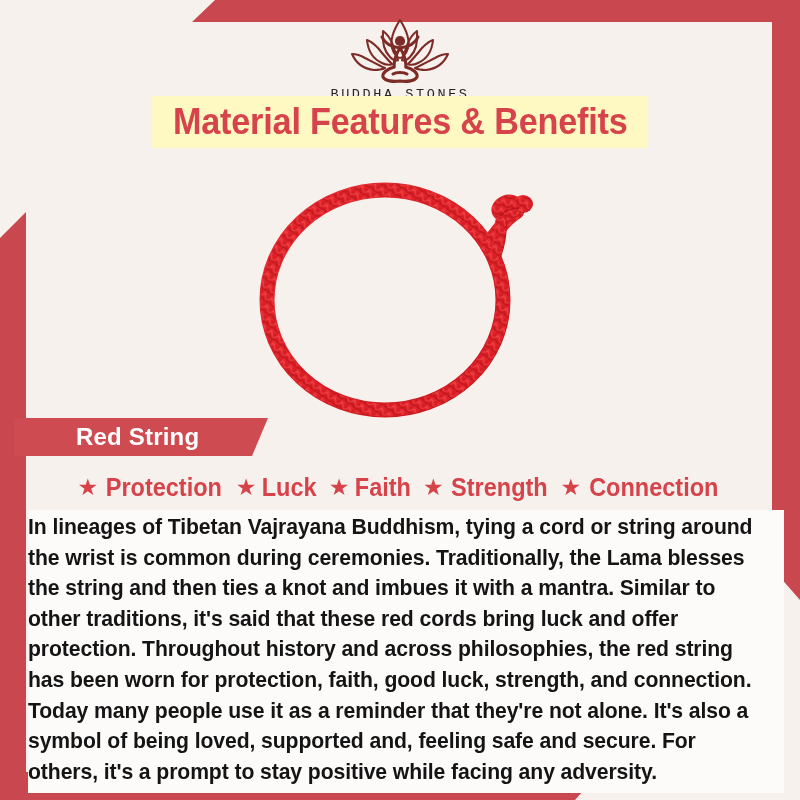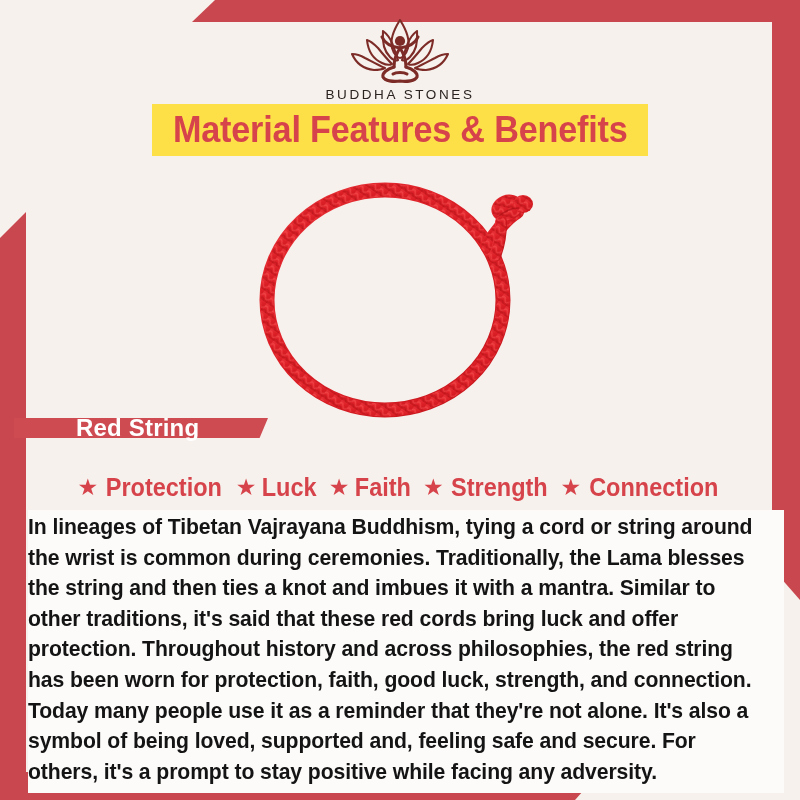--- a/index.html
+++ b/index.html
@@ -84,35 +84,35 @@
     z-index: 5;
   }
   .logo-mark {
     display: block;
     margin: 0 auto;
     width: 140px;
     height: 72px;
   }
   .logo-word {
     margin-top: 1px;
-    font-family: Liberation Sans, sans-serif;
+    font-family: Liberation Mono, monospace;
     font-size: 13.5px;
     letter-spacing: 2.6px;
     color: #2b2320;
     font-weight: 400;
   }
 
   
   .title-band {
     position: absolute;
-    top: 104px;
+    top: 96px;
     left: 152px;
     width: 496px;
     height: 52px;
-    background: #fde047;
+    background: #fef9c3;
     z-index: 5;
     display: flex;
     align-items: center;
     justify-content: center;
   }
   .title-text {
     font-family: "Liberation Sans Narrow", "Liberation Sans", sans-serif;
     font-size: 36px;
     font-weight: bold;
     color: #d6434a;
@@ -133,21 +133,21 @@
   .bracelet-svg {
     display: block;
     margin: 0 auto;
   }
 
   
   .ribbon {
     position: absolute;
     top: 418px;
     left: 14px;
-    height: 20px;
+    height: 38px;
     width: 254px;
     background: #ce4b52;
     z-index: 6;
     clip-path: polygon(0 0, 254px 0, 238px 38px, 0 38px);
     display: flex;
     align-items: center;
   }
   .ribbon-text {
     font-family: "Liberation Sans Narrow", "Liberation Sans", sans-serif;
     font-size: 24px;

